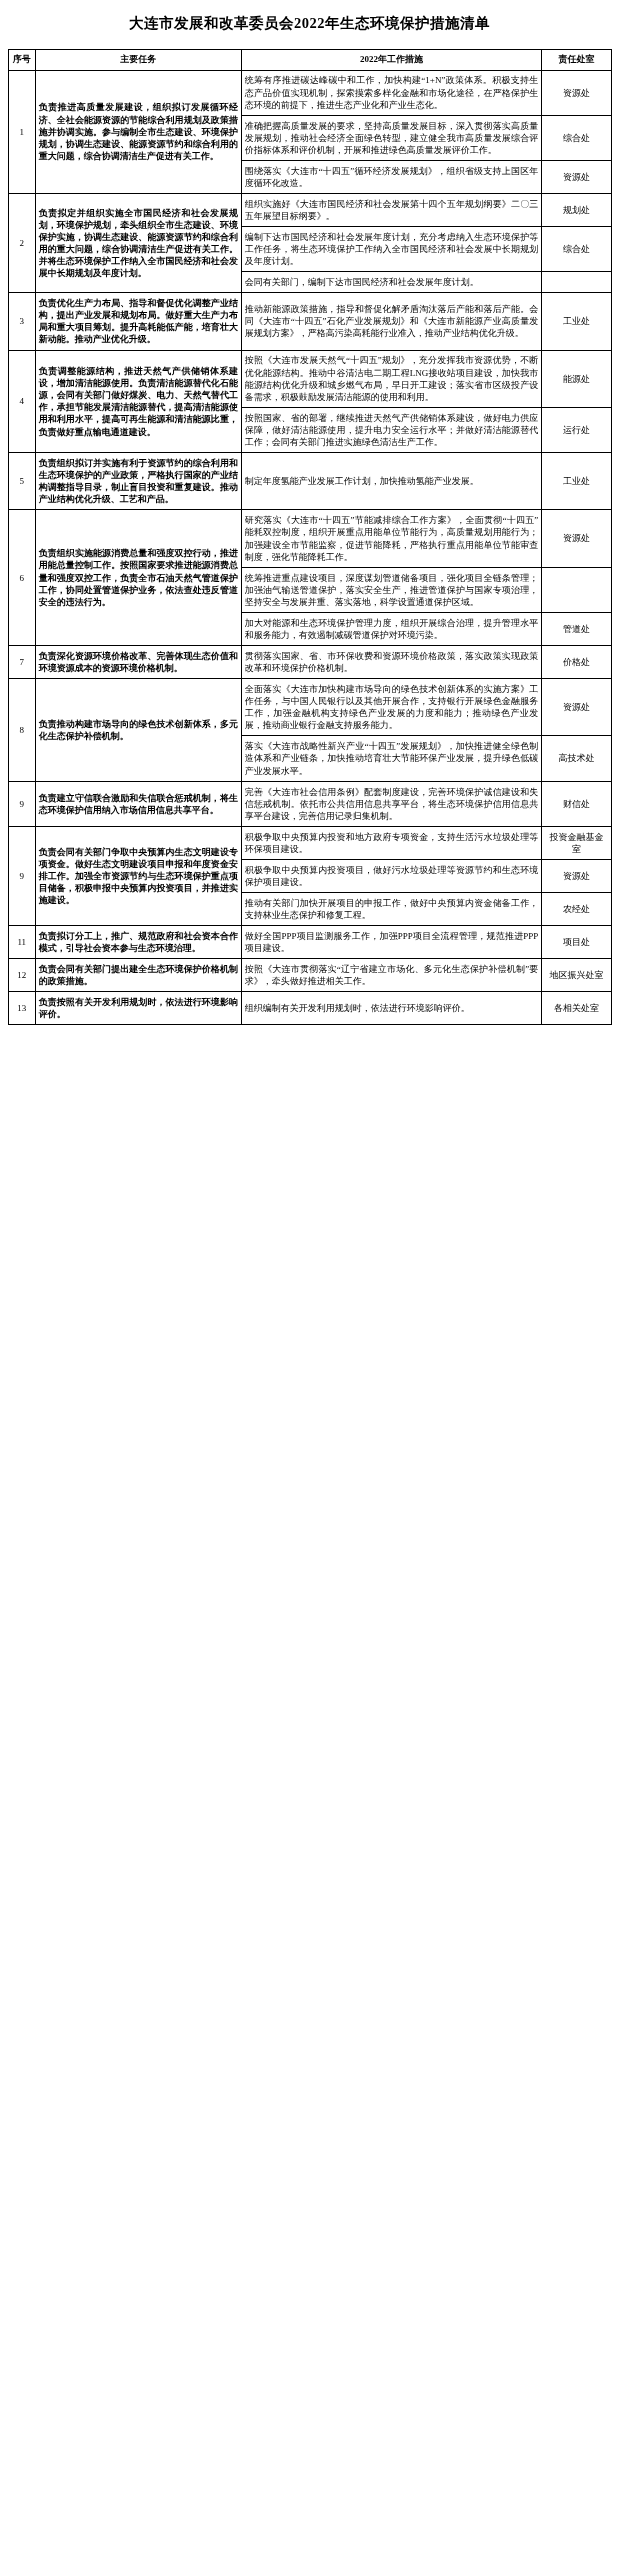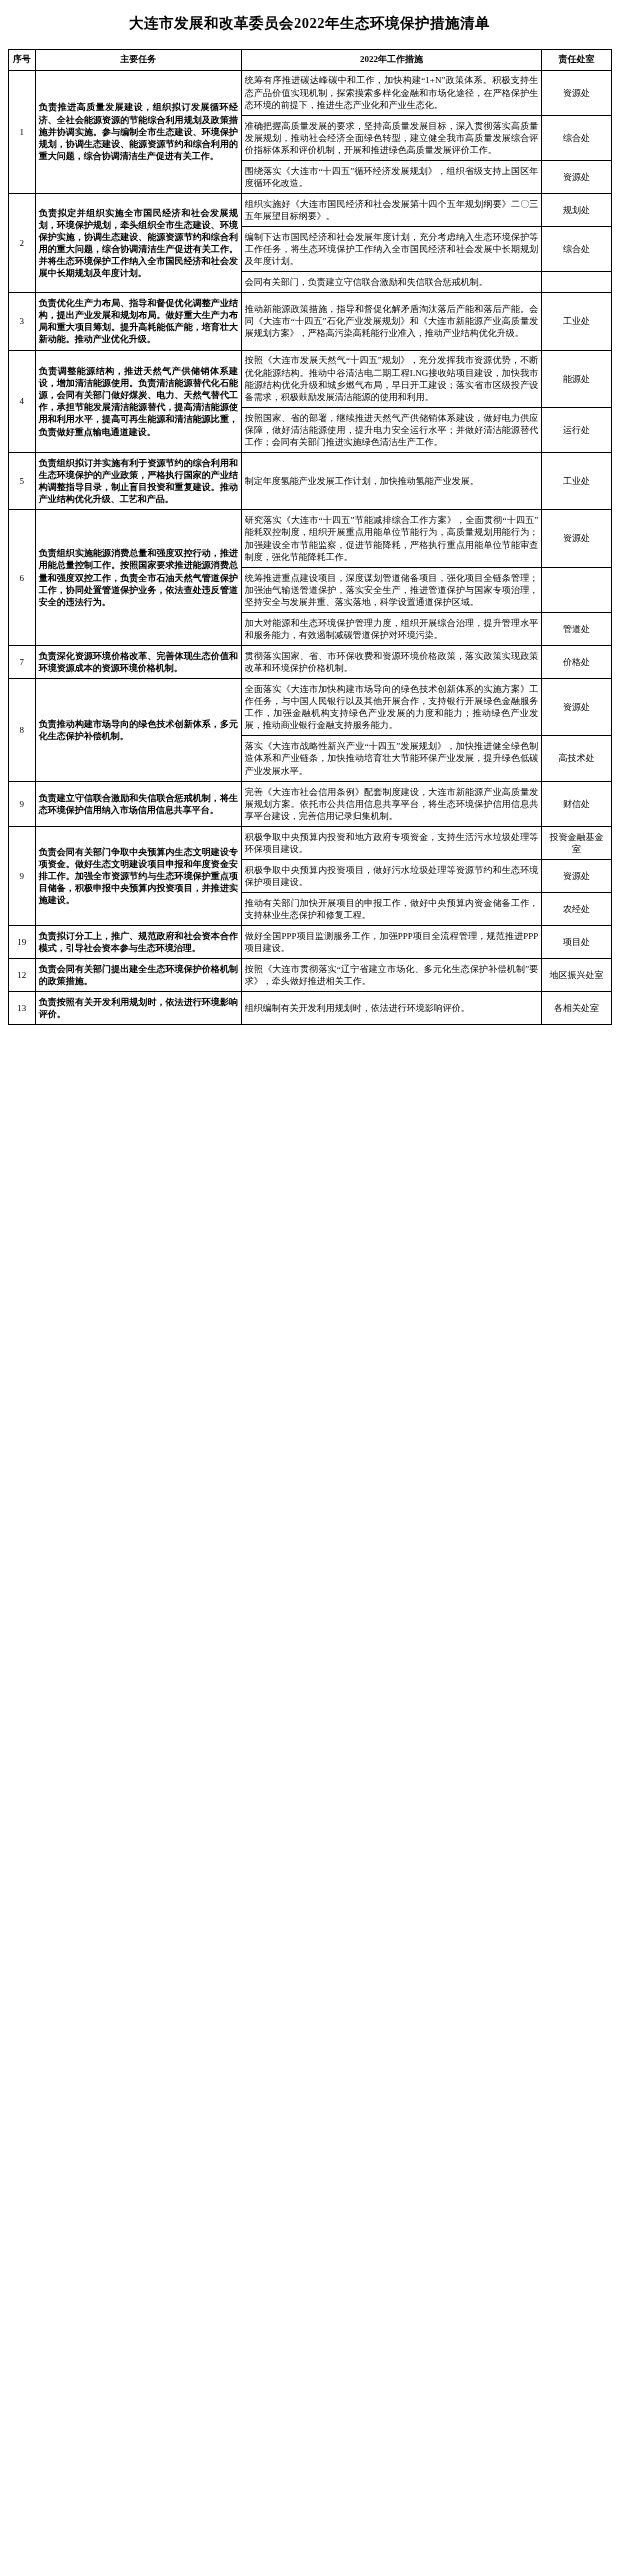--- a/index.html
+++ b/index.html
@@ -112,21 +112,21 @@
           <td class="idx" rowspan="3">2</td>
           <td class="task" rowspan="3">负责拟定并组织实施全市国民经济和社会发展规划，环境保护规划，牵头组织全市生态建设、环境保护实施，协调生态建设、能源资源节约和综合利用的重大问题，综合协调清洁生产促进有关工作。并将生态环境保护工作纳入全市国民经济和社会发展中长期规划及年度计划。</td>
           <td class="measure">组织实施好《大连市国民经济和社会发展第十四个五年规划纲要》二〇三五年展望目标纲要》。</td>
           <td class="dept">规划处</td>
         </tr>
         <tr>
           <td class="measure">编制下达市国民经济和社会发展年度计划，充分考虑纳入生态环境保护等工作任务，将生态环境保护工作纳入全市国民经济和社会发展中长期规划及年度计划。</td>
           <td class="dept">综合处</td>
         </tr>
         <tr>
-          <td class="measure">会同有关部门，负责建立守信联合激励和失信联合惩戒机制。</td>
+          <td class="measure">会同有关部门，编制下达市国民经济和社会发展年度计划。</td>
           <td class="dept"></td>
         </tr>
         <tr>
           <td class="idx" rowspan="1">3</td>
           <td class="task" rowspan="1">负责优化生产力布局、指导和督促优化调整产业结构，提出产业发展和规划布局。做好重大生产力布局和重大项目筹划。提升高耗能低产能，培育壮大新动能。推动产业优化升级。</td>
           <td class="measure">推动新能源政策措施，指导和督促化解矛盾淘汰落后产能和落后产能。会同《大连市“十四五”石化产业发展规划》和《大连市新能源产业高质量发展规划方案》，严格高污染高耗能行业准入，推动产业结构优化升级。</td>
           <td class="dept">工业处</td>
         </tr>
         <tr>
           <td class="idx" rowspan="2">4</td>
@@ -170,39 +170,39 @@
           <td class="measure">全面落实《大连市加快构建市场导向的绿色技术创新体系的实施方案》工作任务，与中国人民银行以及其他开展合作，支持银行开展绿色金融服务工作，加强金融机构支持绿色产业发展的力度和能力；推动绿色产业发展，推动商业银行金融支持服务能力。</td>
           <td class="dept">资源处</td>
         </tr>
         <tr>
           <td class="measure">落实《大连市战略性新兴产业“十四五”发展规划》，加快推进健全绿色制造体系和产业链条，加快推动培育壮大节能环保产业发展，提升绿色低碳产业发展水平。</td>
           <td class="dept">高技术处</td>
         </tr>
         <tr>
           <td class="idx" rowspan="1">9</td>
           <td class="task" rowspan="1">负责建立守信联合激励和失信联合惩戒机制，将生态环境保护信用纳入市场信用信息共享平台。</td>
-          <td class="measure">完善《大连市社会信用条例》配套制度建设，大连市新能源产业高质量发展规划方案。依托市公共信用信息共享平台，将生态环境保护信用信息共享平台建设，完善信用记录归集机制。</td>
+          <td class="measure">完善《大连市社会信用条例》配套制度建设，完善环境保护诚信建设和失信惩戒机制。依托市公共信用信息共享平台，将生态环境保护信用信息共享平台建设，完善信用记录归集机制。</td>
           <td class="dept">财信处</td>
         </tr>
         <tr>
           <td class="idx" rowspan="3">9</td>
           <td class="task" rowspan="3">负责会同有关部门争取中央预算内生态文明建设专项资金。做好生态文明建设项目申报和年度资金安排工作。加强全市资源节约与生态环境保护重点项目储备，积极申报中央预算内投资项目，并推进实施建设。</td>
           <td class="measure">积极争取中央预算内投资和地方政府专项资金，支持生活污水垃圾处理等环保项目建设。</td>
           <td class="dept">投资金融基金室</td>
         </tr>
         <tr>
           <td class="measure">积极争取中央预算内投资项目，做好污水垃圾处理等资源节约和生态环境保护项目建设。</td>
           <td class="dept">资源处</td>
         </tr>
         <tr>
           <td class="measure">推动有关部门加快开展项目的申报工作，做好中央预算内资金储备工作，支持林业生态保护和修复工程。</td>
           <td class="dept">农经处</td>
         </tr>
         <tr>
-          <td class="idx" rowspan="1">19</td>
+          <td class="idx" rowspan="1">11</td>
           <td class="task" rowspan="1">负责拟订分工上，推广、规范政府和社会资本合作模式，引导社会资本参与生态环境治理。</td>
           <td class="measure">做好全国PPP项目监测服务工作，加强PPP项目全流程管理，规范推进PPP项目建设。</td>
           <td class="dept">项目处</td>
         </tr>
         <tr>
           <td class="idx" rowspan="1">12</td>
           <td class="task" rowspan="1">负责会同有关部门提出建全生态环境保护价格机制的政策措施。</td>
           <td class="measure">按照《大连市贯彻落实“辽宁省建立市场化、多元化生态保护补偿机制”要求》，牵头做好推进相关工作。</td>
           <td class="dept">地区振兴处室</td>
         </tr>

